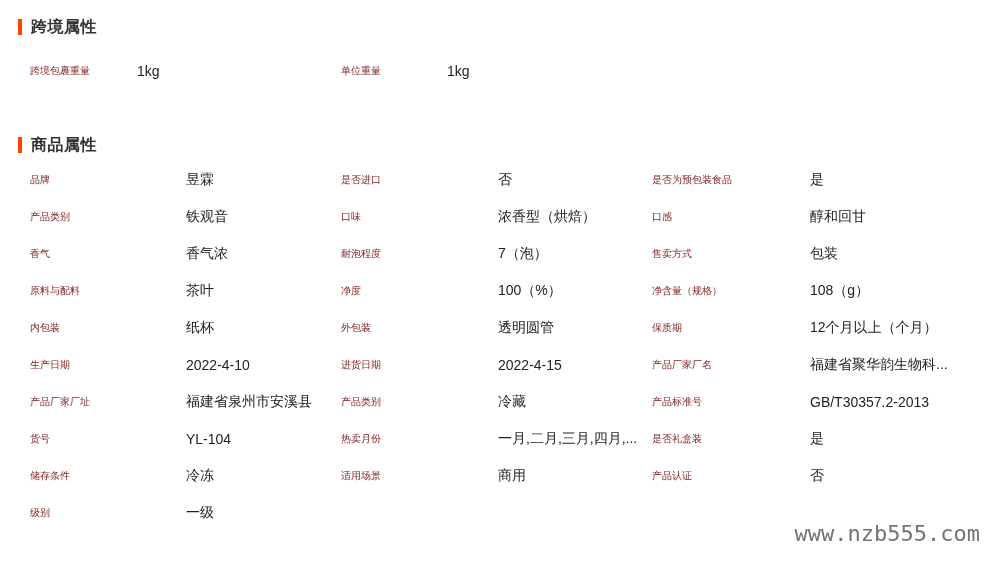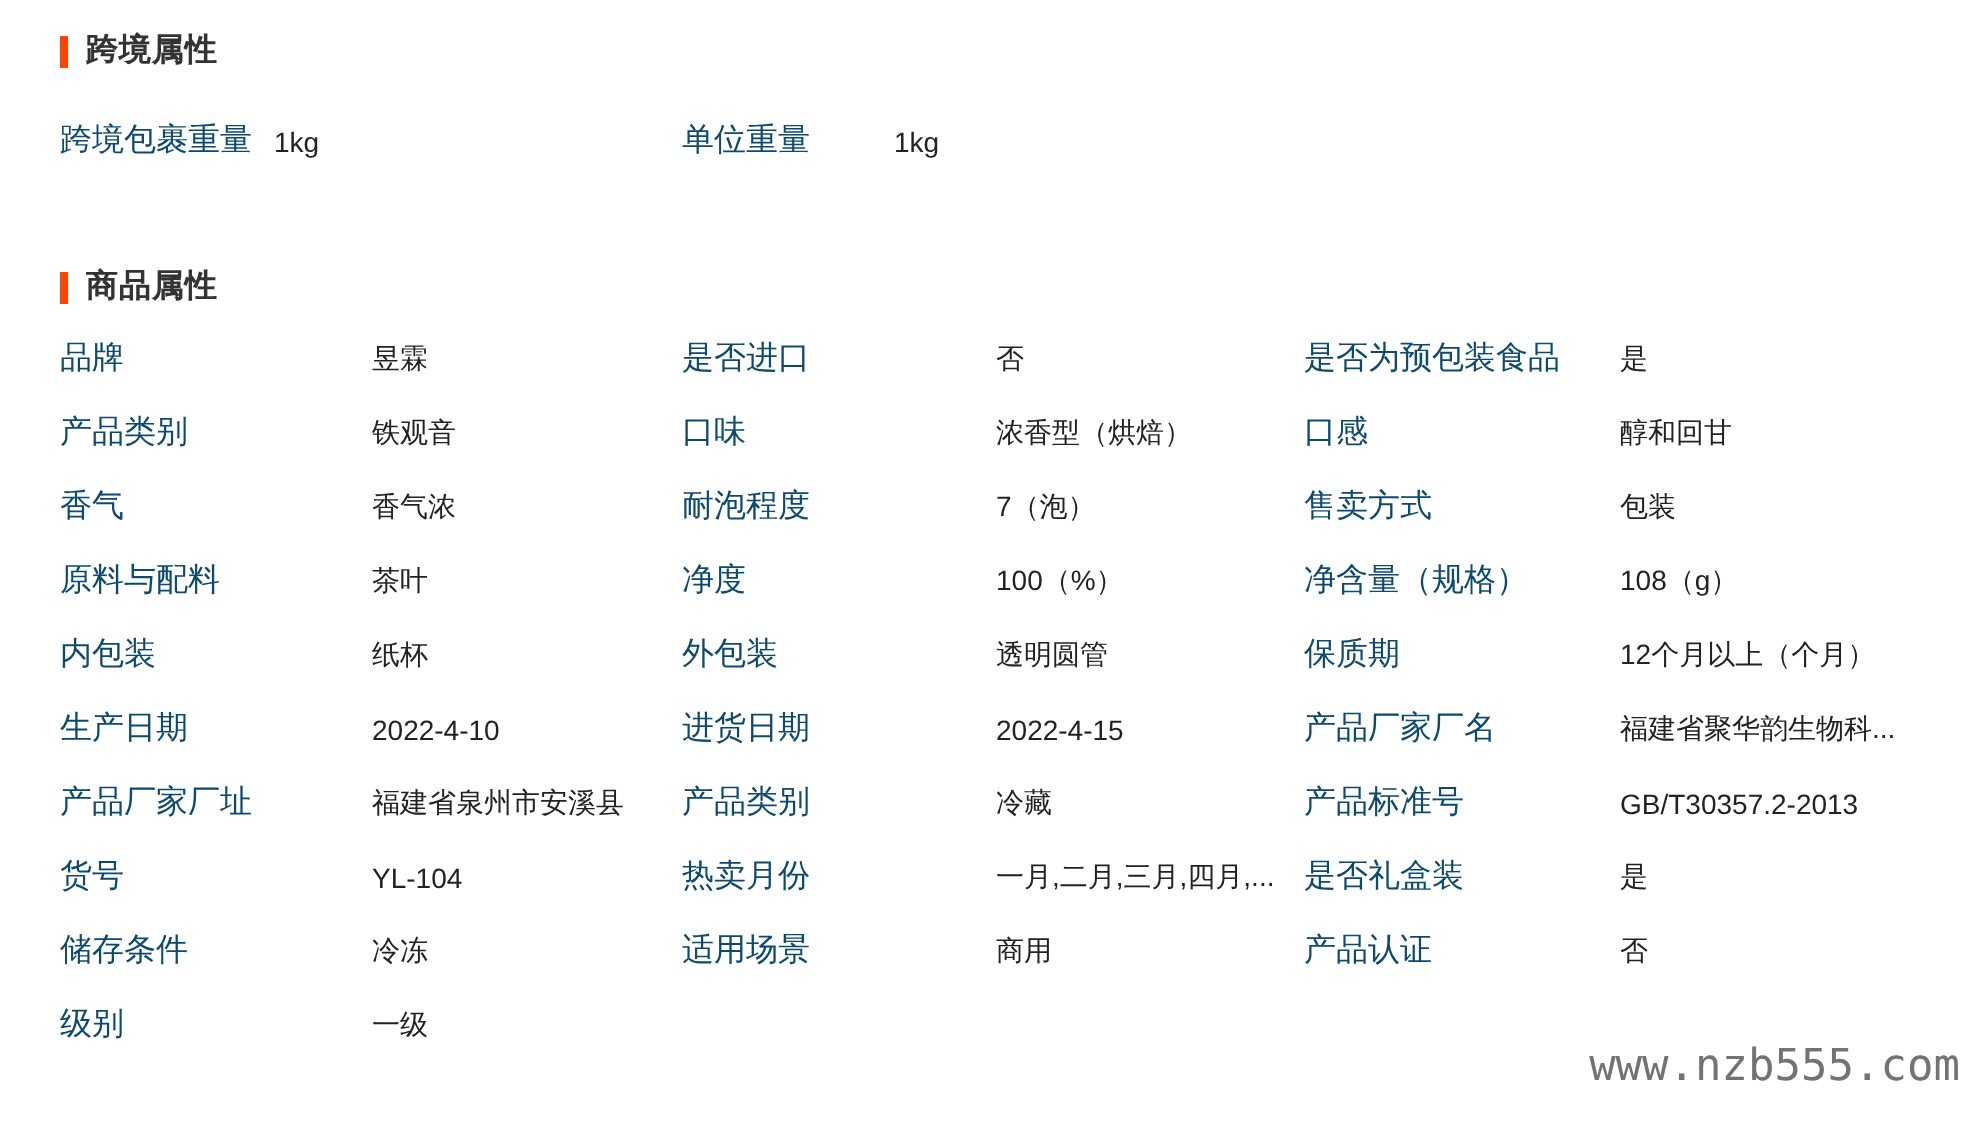--- a/index.html
+++ b/index.html
@@ -7,21 +7,22 @@
   html, body { background: #ffffff; }
   body {
     position: relative;
     width: 992px;
     height: 569px;
     overflow: hidden;
     font-family: "Liberation Sans", "DejaVu Sans", sans-serif;
   }
   .section-header {
     display: flex;
-    padding-left: 30px;
+    align-items: center;
+    padding-left: 18px;
     height: 17px;
   }
   .accent-bar {
     width: 4px;
     height: 16px;
     background: var(--accent);
     margin-right: 9px;
     flex: 0 0 auto;
   }
   .section-title {
@@ -44,22 +45,22 @@
   }
   .rows { margin-top: 8px; }
   .attr-row {
     height: 37px;
     display: grid;
     grid-template-columns: 156px 155px 157px 154px 158px 1fr;
     align-items: center;
     padding-left: 30px;
   }
   .l {
-    font-size: 16px;
-    color: #0c4a6e;
+    font-size: 10px;
+    color: #7f1d1d;
     white-space: nowrap;
     overflow: hidden;
     padding-right: 10px;
   }
   .v {
     font-size: 14px;
     color: #222222;
     white-space: nowrap;
     overflow: hidden;
     padding-right: 10px;

